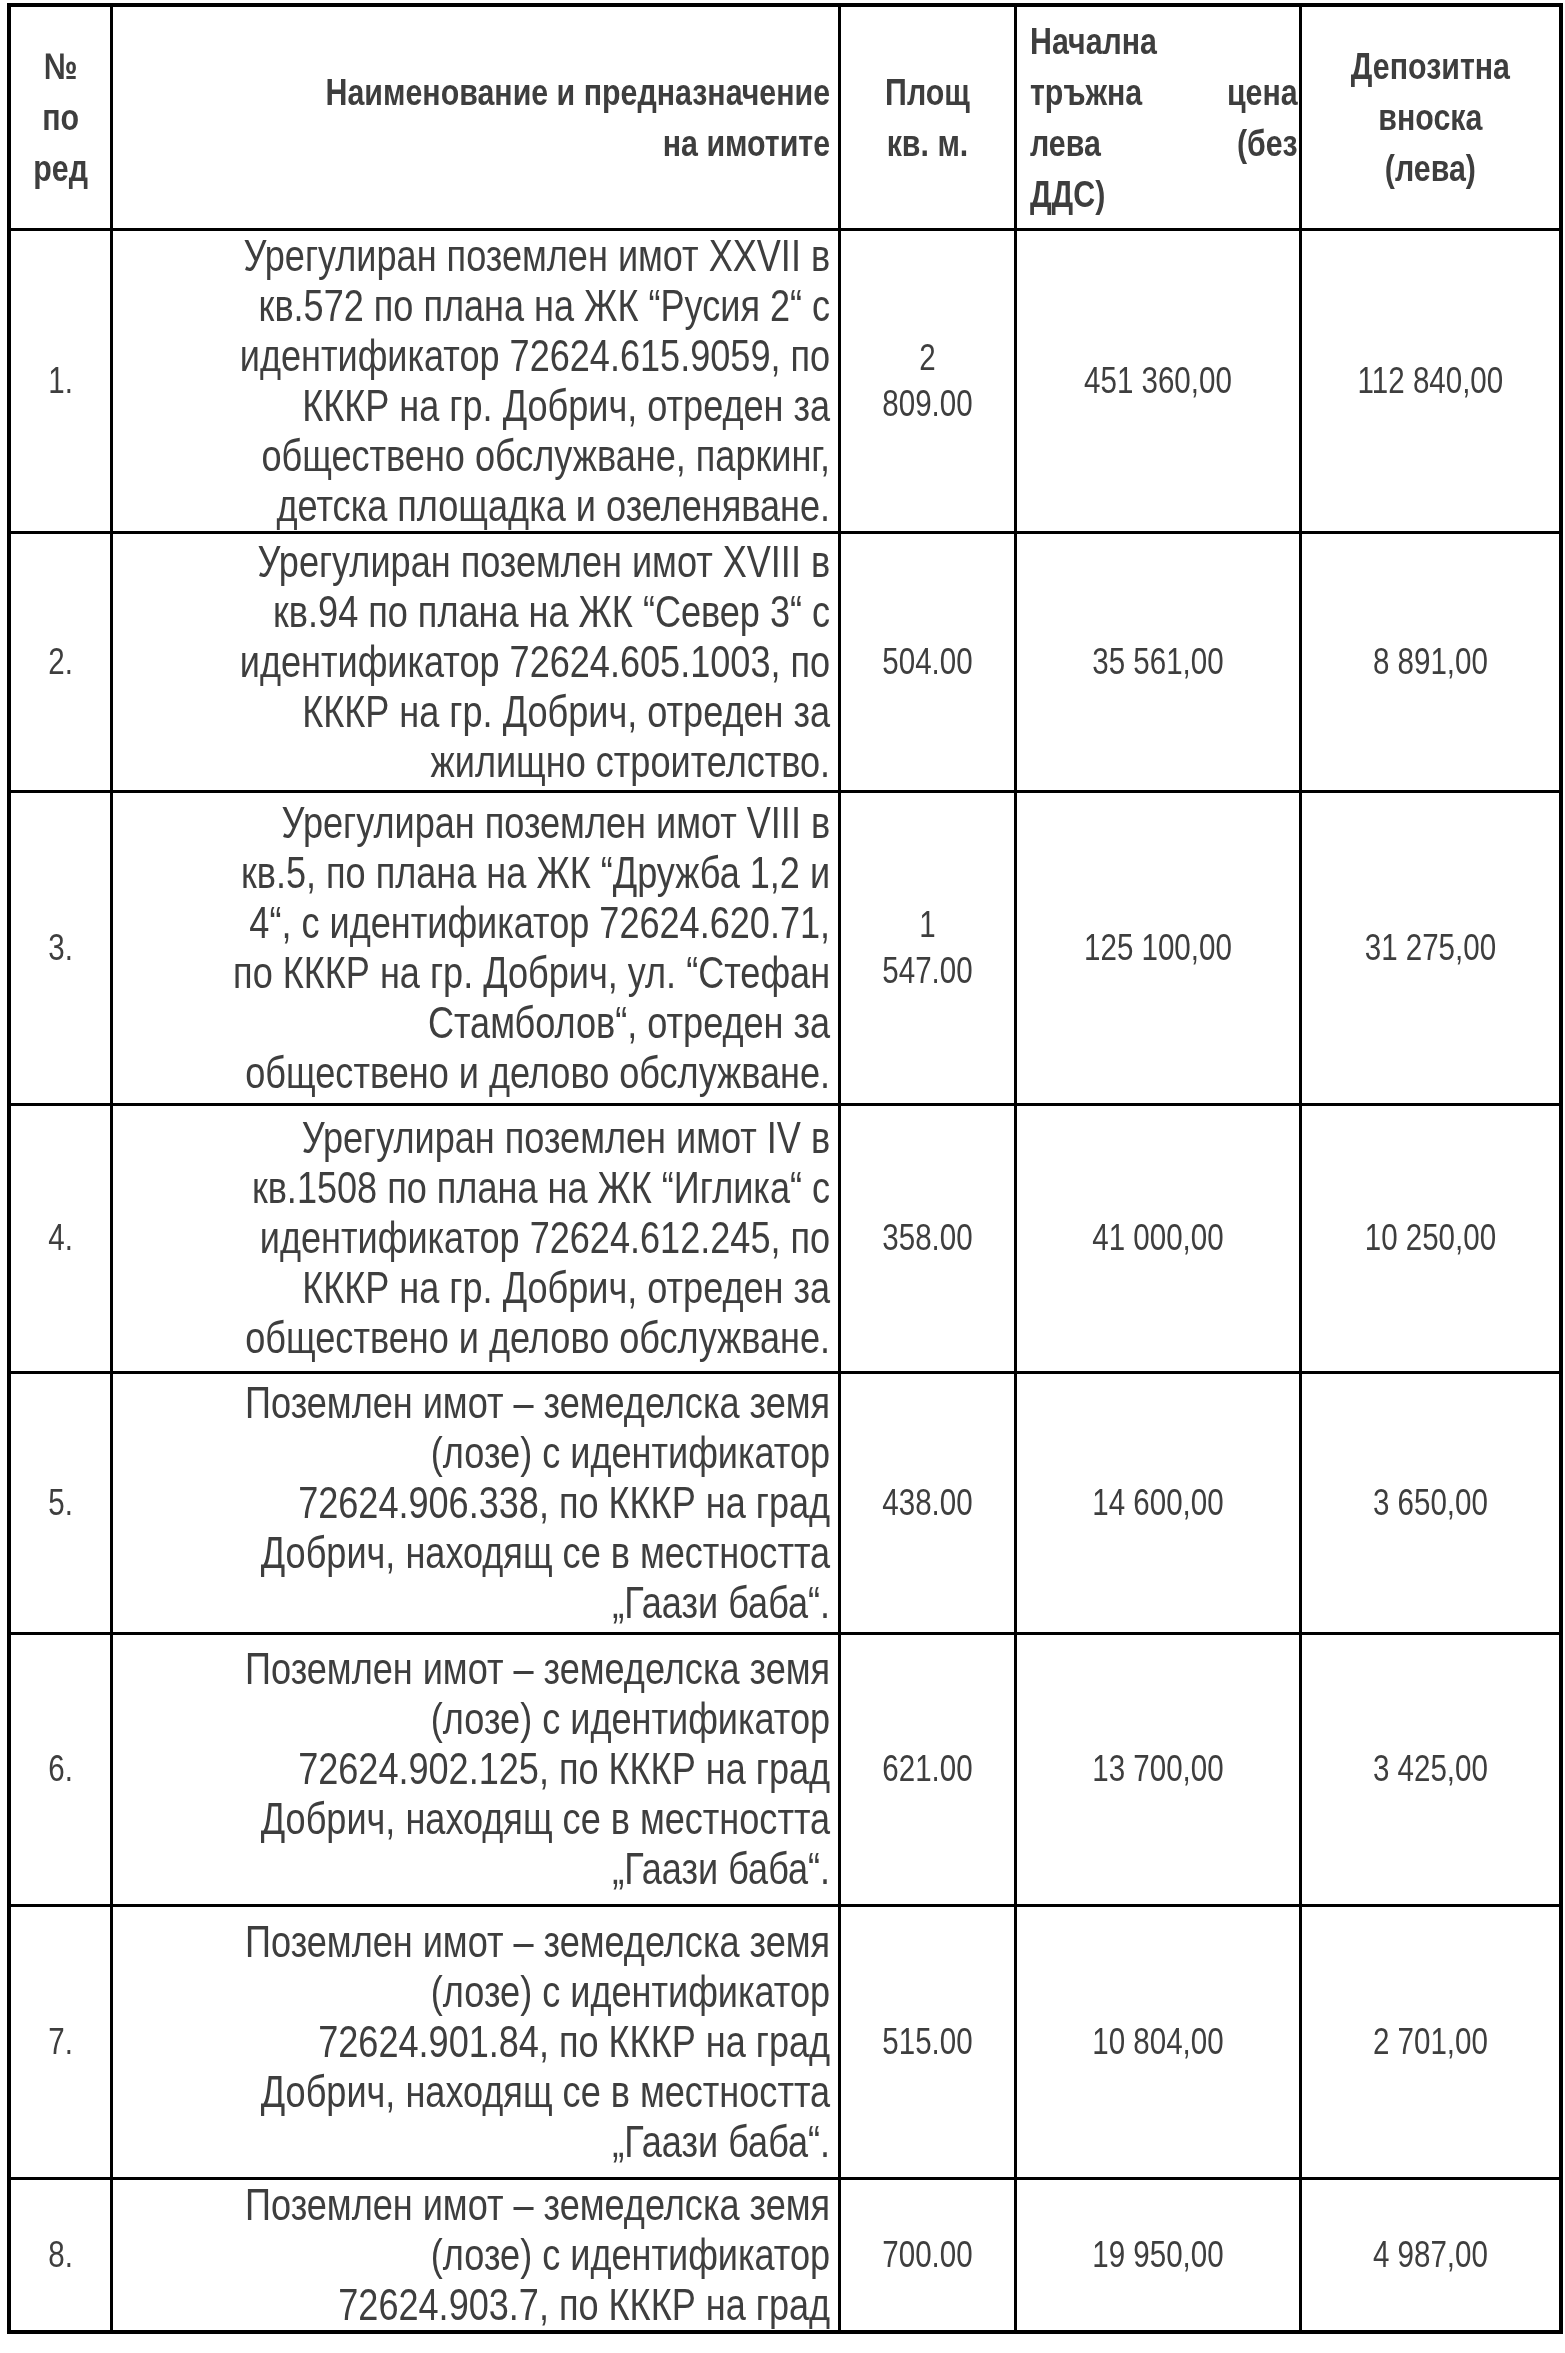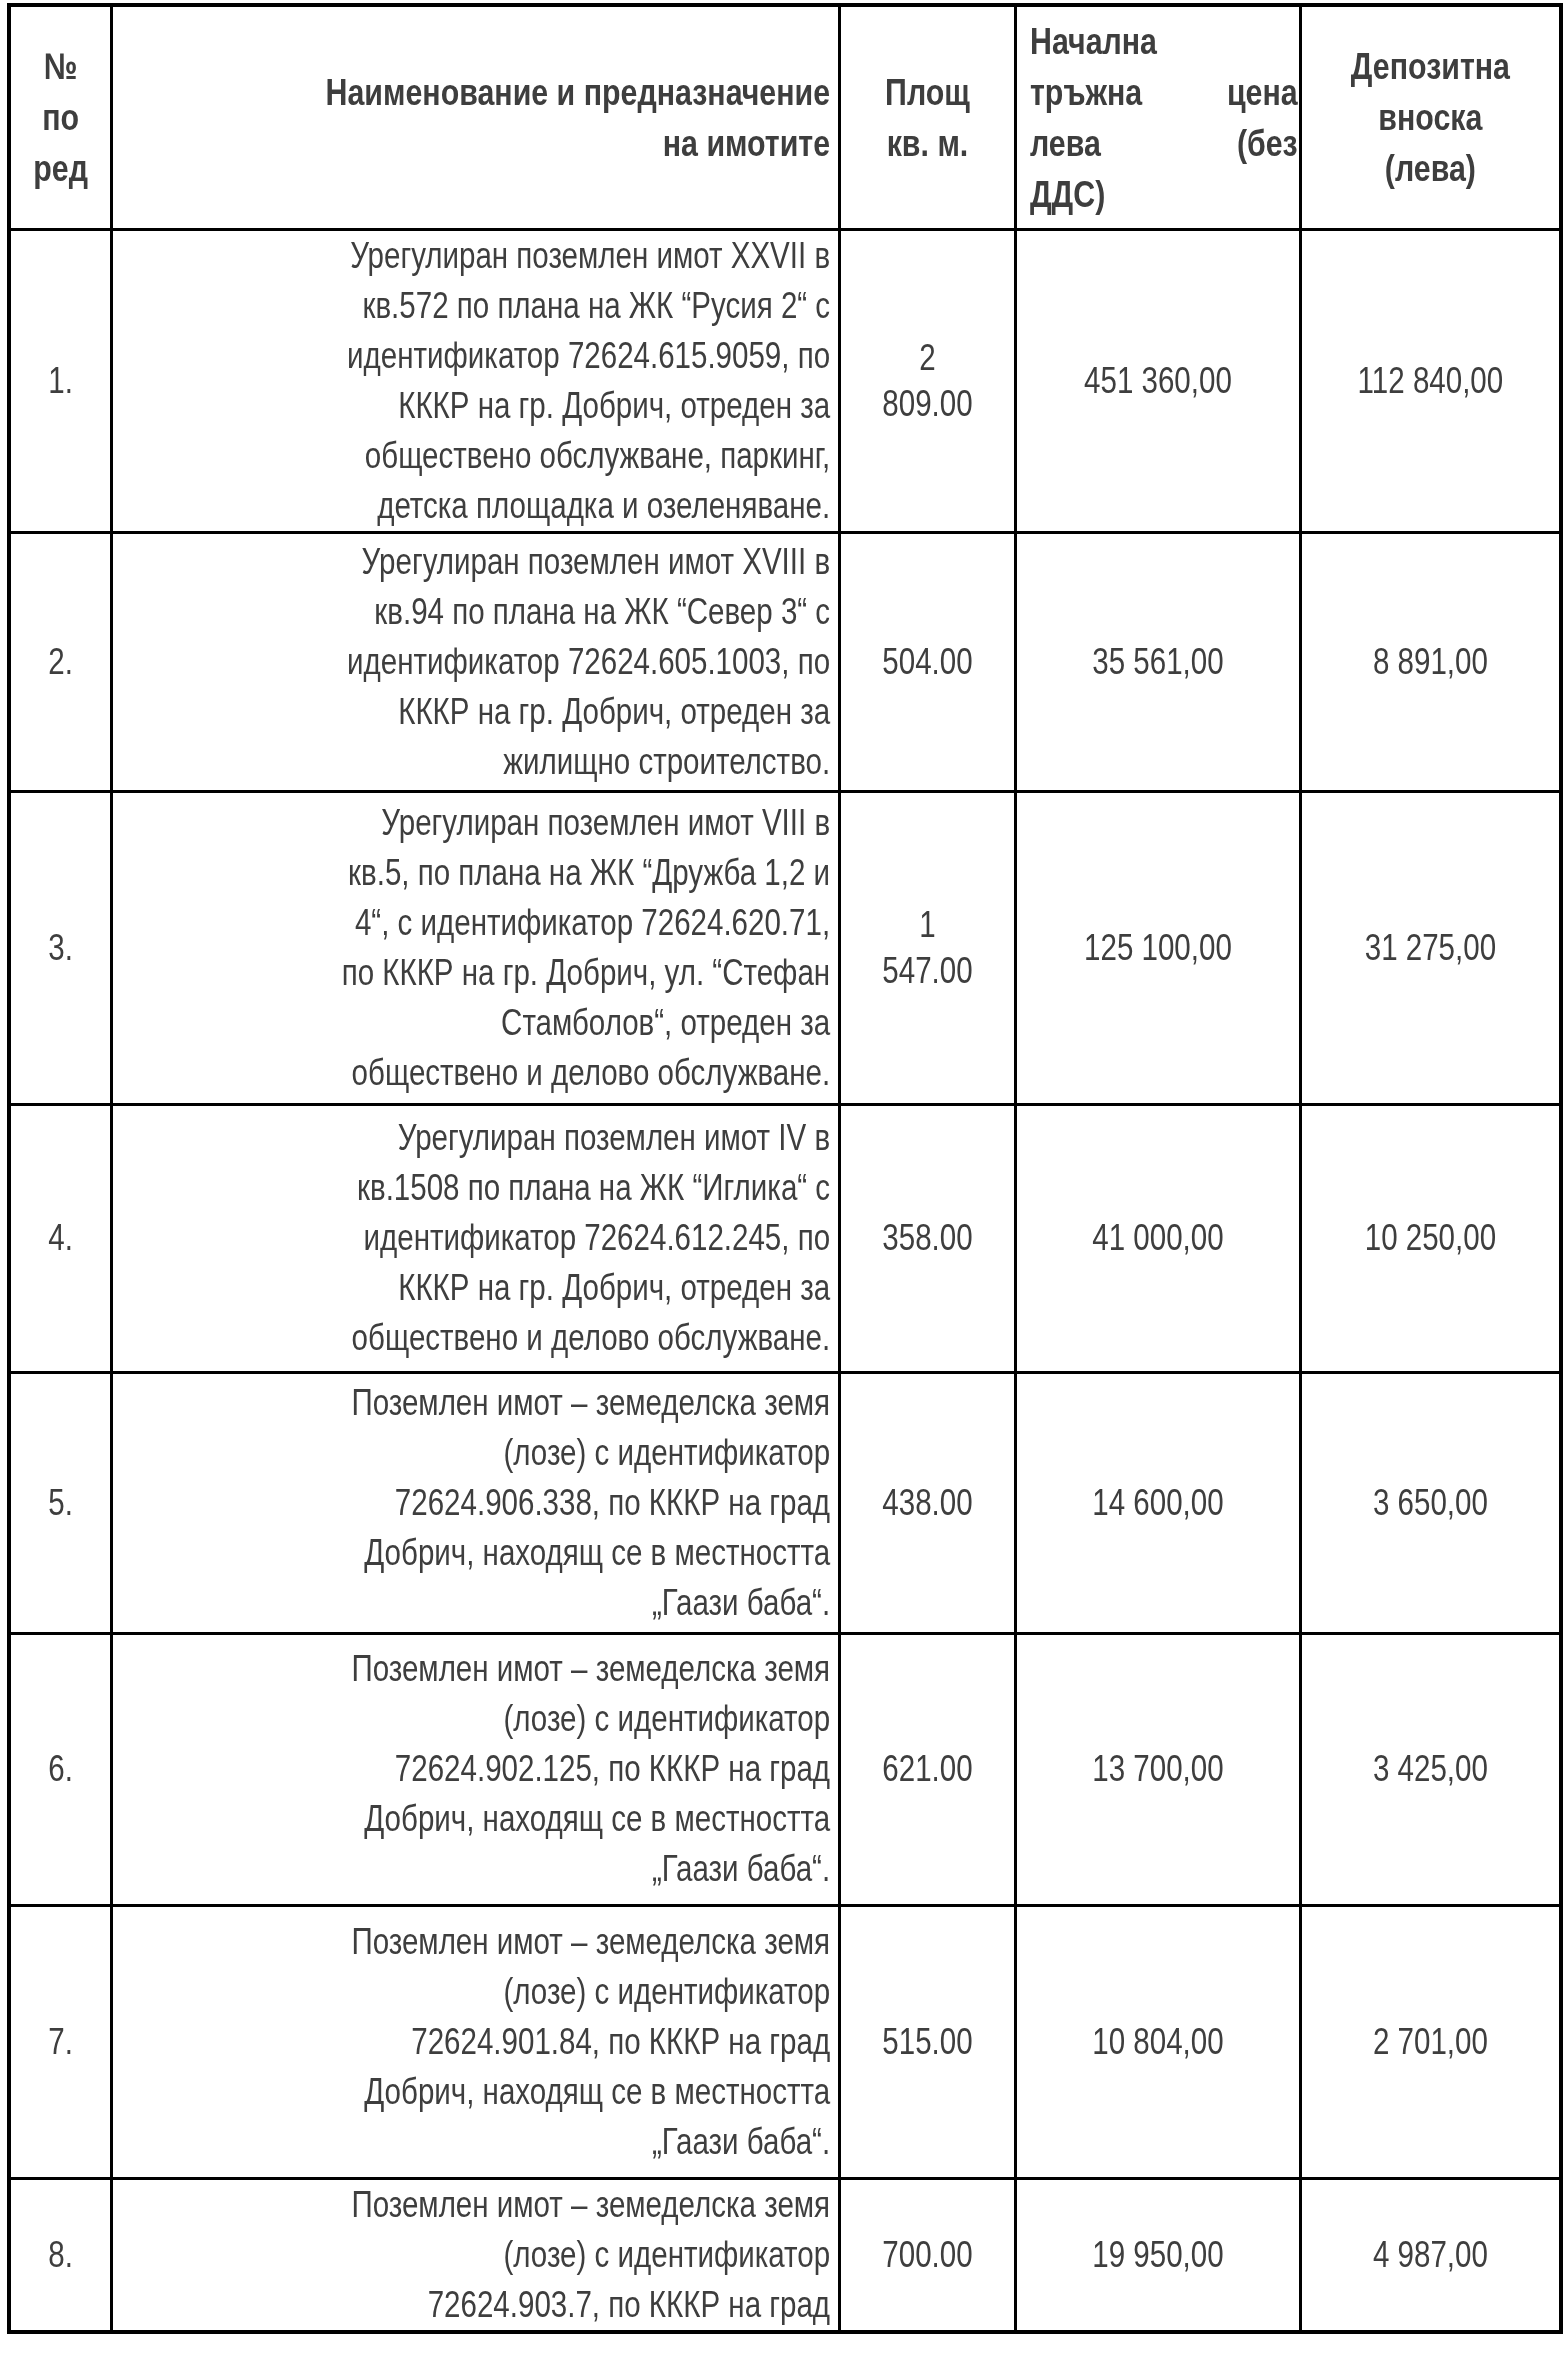--- a/index.html
+++ b/index.html
@@ -37,21 +37,21 @@
     width:121.95%;
     white-space:pre-line;
   }
   .cx-c{
     transform:scaleX(0.82);transform-origin:50% 50%;
     width:121.95%;margin-left:-10.97%;
     white-space:pre-line;text-align:center;
   }
   th{font-weight:bold;font-size:37px;line-height:51px;}
   td.name,th.name{padding-left:16.6px;padding-right:8.3px;text-align:right;}
-  td.name{font-size:36px;line-height:50px;}
+  td.name{font-size:44px;line-height:50px;}
   th.price-h .cx{text-align:justify;text-align-last:justify;}
   th.price-h{padding-left:13.3px;padding-right:1px;}
   td.num,td.area,td.price,td.deposit{font-size:36px;line-height:46px;text-align:center;}
 </style>
 </head>
 <body>
 
 <table class="doc">
   <colgroup>
     <col style="width:103px">

